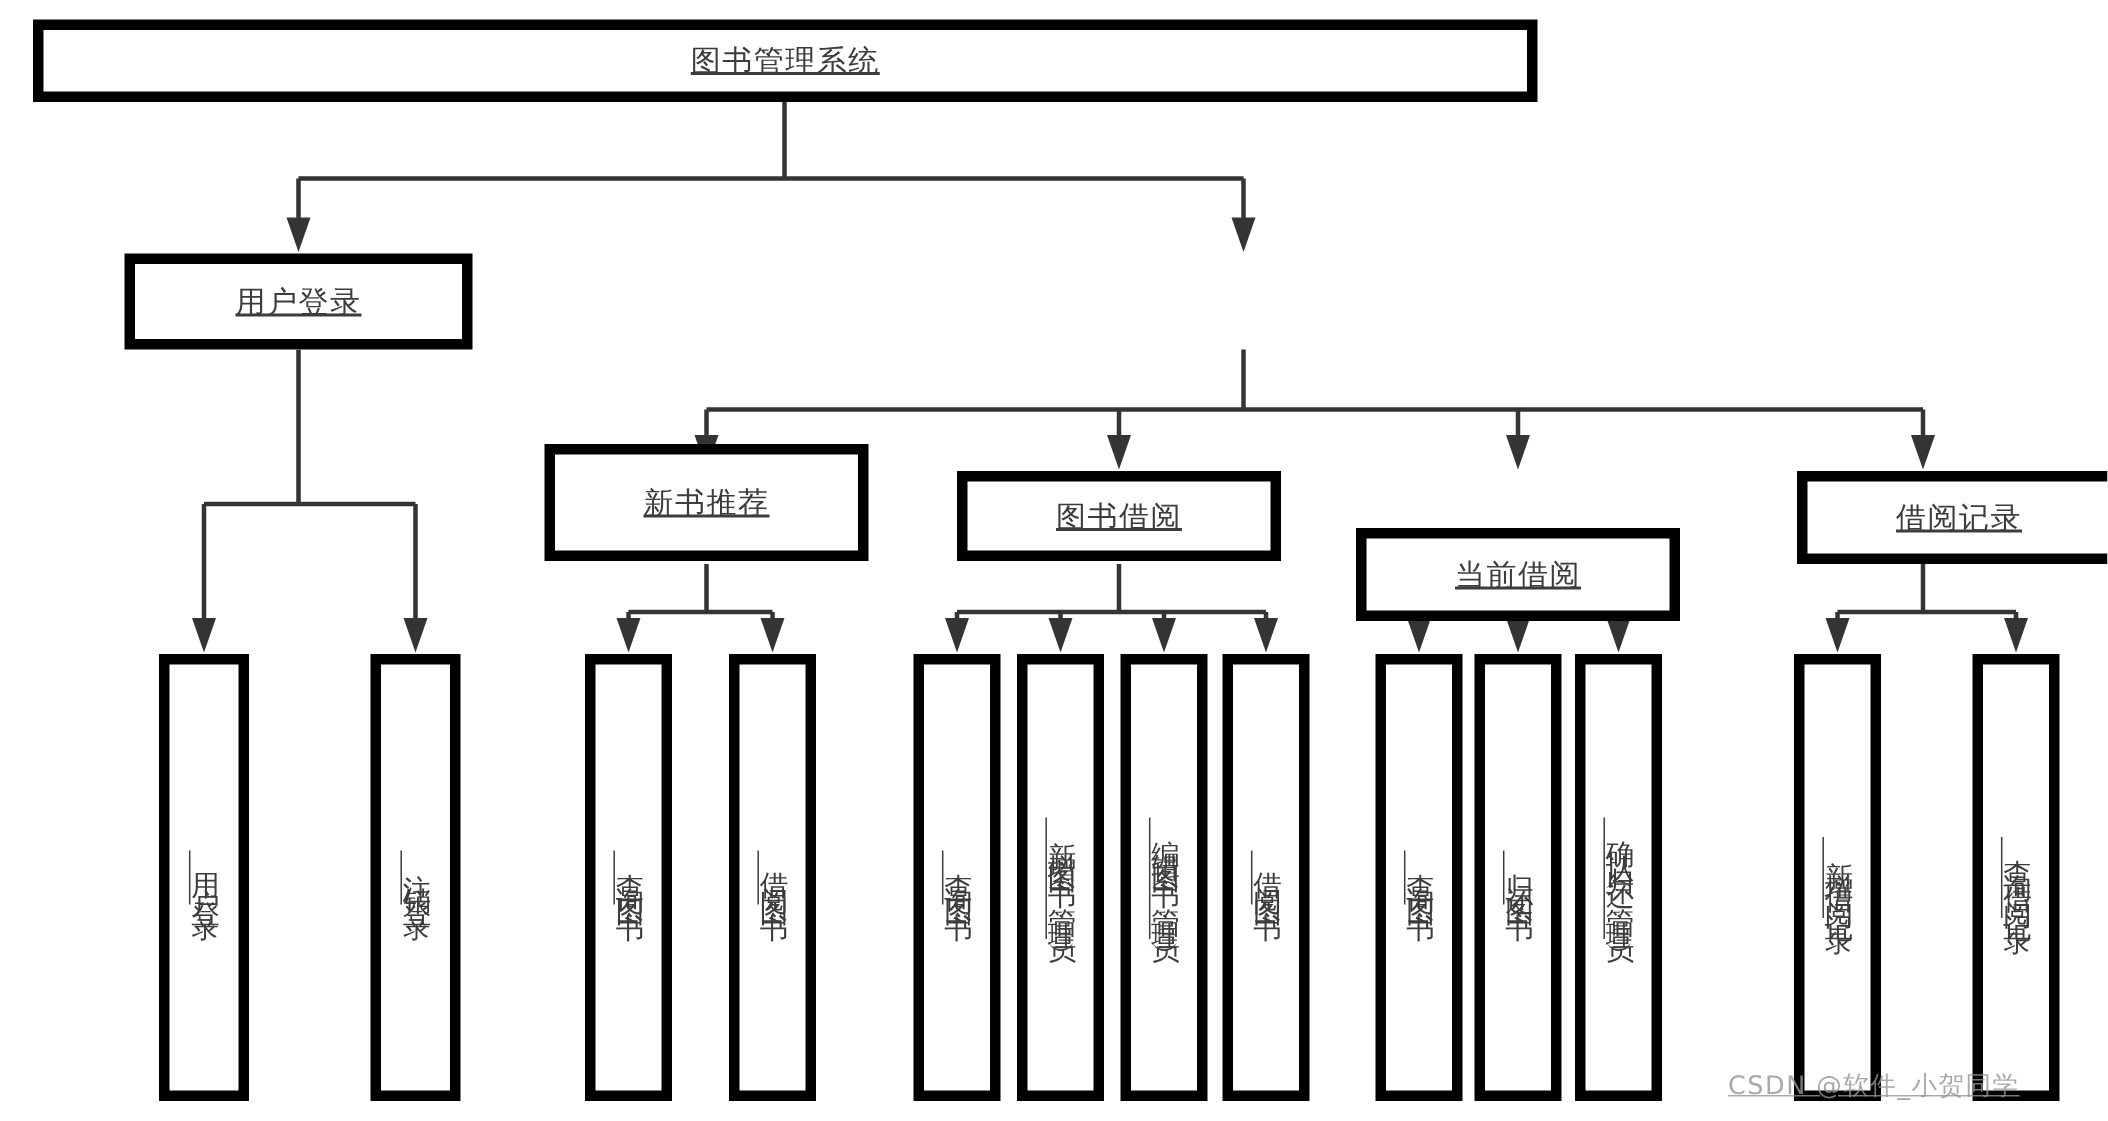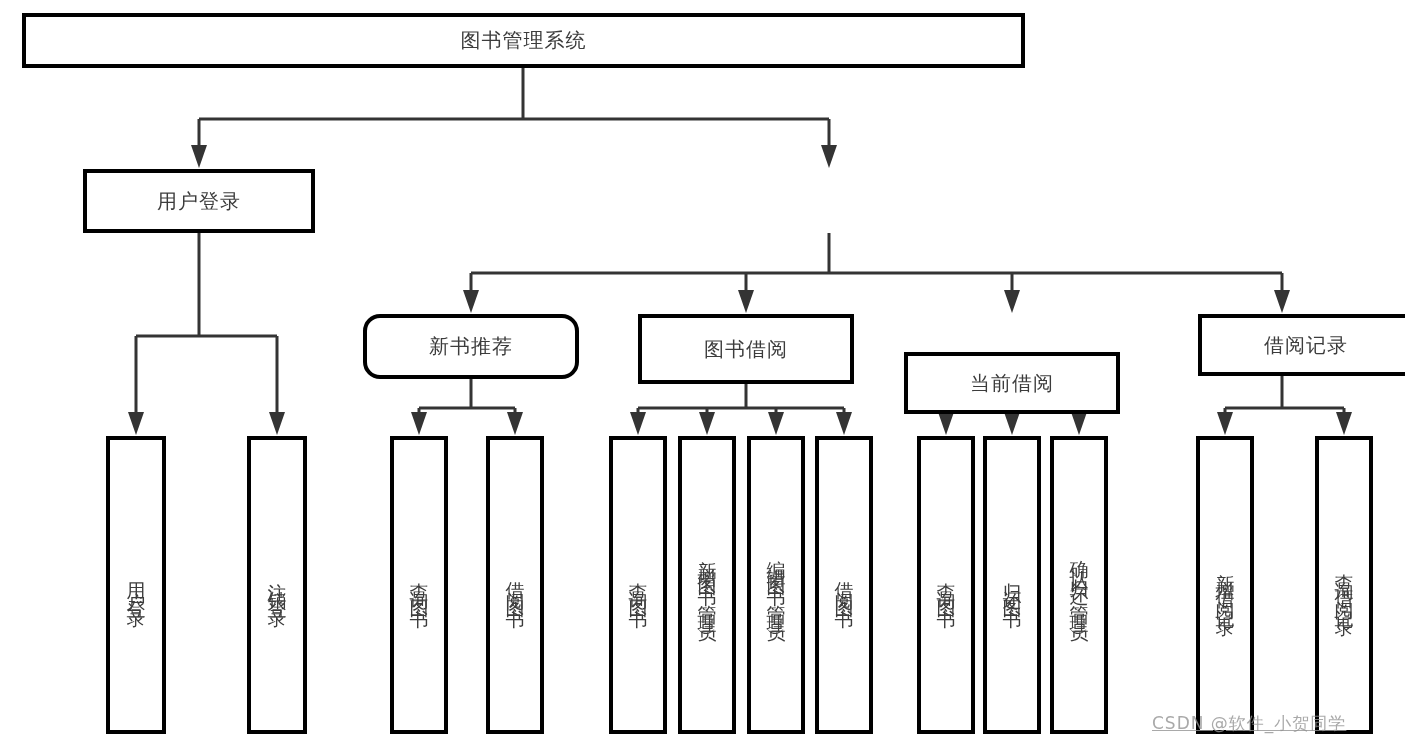--- a/index.html
+++ b/index.html
@@ -7,42 +7,43 @@
     position:relative;
     width:1405px;height:747px;
     background:#ffffff;
     font-family:"DejaVu Sans","Liberation Sans",sans-serif;
     overflow:hidden;
   }
   #wires{position:absolute;left:0;top:0;width:1405px;height:747px;}
   .box{
     position:absolute;
     box-sizing:border-box;
-    border:4px solid #000000;
+    border:7px solid #000000;
     background:#ffffff;
     display:flex;align-items:center;justify-content:center;
     color:#3c3c3c;
     font-size:20px;
     letter-spacing:1px;
     z-index:2;
+    text-decoration:underline;
   }
   .leaf span{
     writing-mode:vertical-rl;
     font-size:19px;
     line-height:1.05;
     letter-spacing:9px;
     color:#3c3c3c;
     white-space:nowrap;
   }
   
   .n-root{left:22px;top:13px;width:1003px;height:55px;}
   .n-l2a{left:83px;top:169px;width:232px;height:64px;}
   .n-l2b{left:713px;top:169px;width:232px;height:64px;}
-  .n-l3a{left:363px;top:314px;width:216px;height:65px;border-radius:17px;}
-  .n-l3b{left:638px;top:314px;width:216px;height:70px;}
+  .n-l3a{left:363px;top:296px;width:216px;height:78px;}
+  .n-l3b{left:638px;top:314px;width:216px;height:60px;}
   .n-l3c{left:904px;top:314px;width:216px;height:62px;margin-top:38px;}
   .n-l3d{left:1174px;top:314px;width:216px;height:62px;margin-left:24px;}
   
   .leaf{top:436px;height:298px;}
   .n-g1-1{left:106px;width:60px;}
   .n-g1-2{left:247px;width:60px;}
   .n-g2-1{left:390px;width:58px;}
   .n-g2-2{left:486px;width:58px;}
   .n-g3-1{left:609px;width:58px;}
   .n-g3-2{left:678px;width:58px;}

